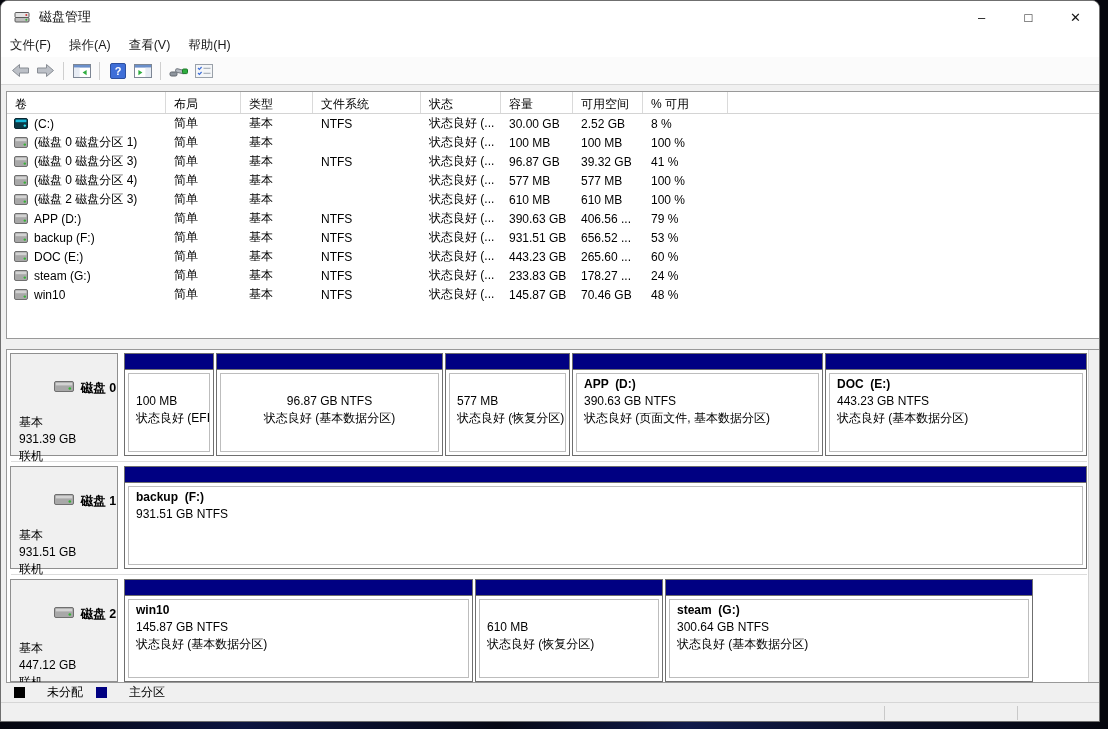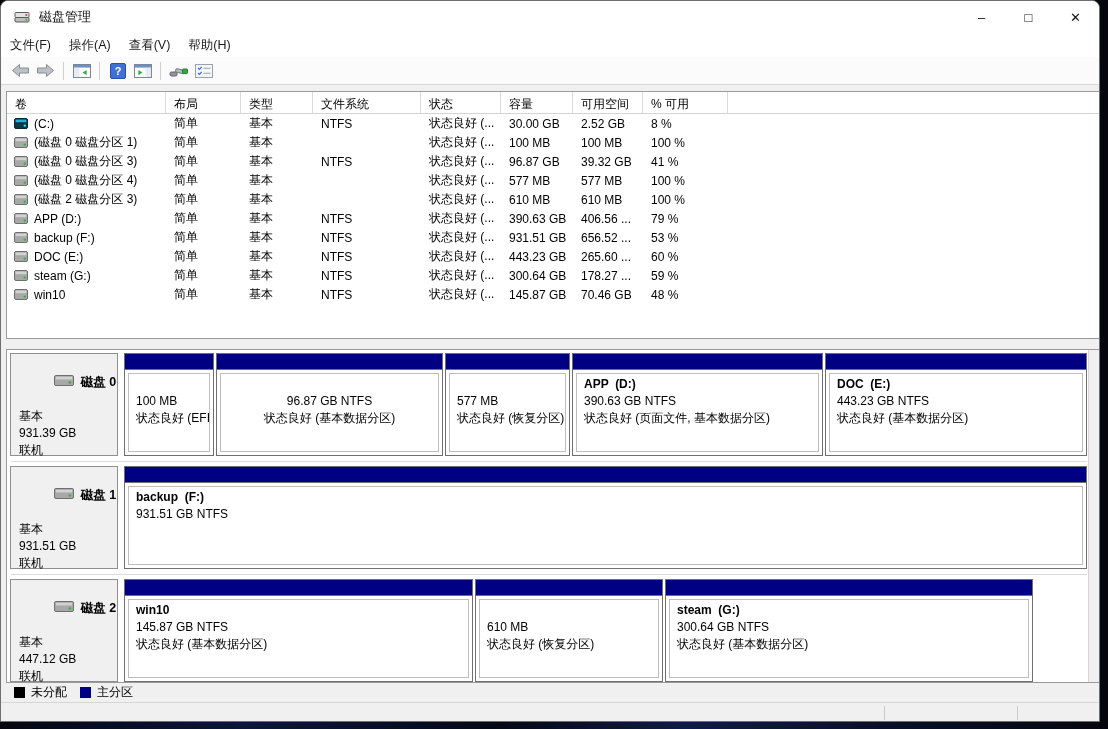--- a/index.html
+++ b/index.html
@@ -54,37 +54,37 @@
   .bottom-pane{
     position:absolute;left:5px;top:348px;width:1097px;height:334px;
     background:#fff;border:1px solid #999;box-sizing:border-box;overflow:hidden;
   }
   .vscroll{position:absolute;top:0;right:0;width:13px;height:100%;background:#f0f0f0;border-left:1px solid #d4d4d4}
   .gview{position:absolute;left:0;top:0;right:13px;bottom:0;padding:3px 0 0 2px}
   .disk-row{display:flex;height:103px;margin-left:1px}
   .disk-sep{height:1px;background:#dcdcdc;margin:5px 2px 4px 2px}
   .disk-label{
     width:108px;flex:0 0 auto;border:1px solid #8f8f8f;background:#f0f0f0;
-    box-sizing:border-box;padding:7px 0 0 8px;margin-right:6px;
+    box-sizing:border-box;padding:13px 0 0 8px;margin-right:6px;
   }
   .dl-head{display:flex;align-items:center;gap:7px;font-size:12.5px;font-weight:bold;color:#000;margin-bottom:5px;white-space:pre}
   .dl-line{font-size:12px;color:#000;line-height:17px;white-space:pre}
   .disk-strip{display:flex;gap:2px}
   .part{box-sizing:border-box;border:1px solid #6f6f6f;background:#fff;display:flex;flex-direction:column;flex:0 0 auto}
   .band{height:15px;background:#000082;border-bottom:1px solid #6f6f6f}
   .pbody{flex:1;position:relative}
   .pinner{position:absolute;left:3px;right:3px;top:3px;bottom:3px;border:1px solid #bdbdbd;padding:2px 7px;overflow:hidden}
   .pname{font-size:12px;font-weight:bold;line-height:17px;height:17px;color:#000;white-space:pre}
   .psize,.pstatus{font-size:12px;line-height:17px;color:#000;white-space:pre}
   
   .legendbar{
     position:absolute;left:5px;top:682px;width:1097px;height:19px;background:#f0f0f0;
     display:flex;align-items:center;gap:13px;padding-left:8px;box-sizing:border-box;
   }
-  .leg{display:flex;align-items:center;gap:6px;font-size:12px;color:#000;white-space:pre}
+  .leg{display:flex;align-items:center;gap:22px;font-size:12px;color:#000;white-space:pre}
   .swatch{width:11px;height:11px;flex:0 0 auto}
   .statusbar{position:absolute;left:0;top:701px;width:1106px;height:20px;background:#f0f0f0;border-top:1px solid #d6d6d6}
   .sb-sep{position:absolute;top:3px;width:1px;height:14px;background:#c9c9c9}
 </style>
 </head>
 <body>
 
 <div class="window">
 
   <div class="titlebar">
@@ -346,23 +346,23 @@
           <rect class="top" x="1.6" y="1.6" width="10.8" height="2.6"></rect>
           <circle class="led" cx="10.8" cy="7.6" r="1.2"></circle>
         </svg>
       </span>
       <span>steam (G:)</span>
     </div>
     <div class="cell c1">简单</div>
     <div class="cell c2">基本</div>
     <div class="cell c3">NTFS</div>
     <div class="cell c4">状态良好 (...</div>
-    <div class="cell c5">300.64 GB</div>
+    <div class="cell c5">233.83 GB</div>
     <div class="cell c6">178.27 ...</div>
-    <div class="cell c7">59 %</div>
+    <div class="cell c7">24 %</div>
   </div>
 
   <div class="vrow">
     <div class="cell c0 c-vol">
       <span class="vicon">
         <svg width="14" height="11" viewBox="0 0 14 11">
           <rect class="body" x="0.5" y="0.5" width="13" height="10" rx="1.5"></rect>
           <rect class="top" x="1.6" y="1.6" width="10.8" height="2.6"></rect>
           <circle class="led" cx="10.8" cy="7.6" r="1.2"></circle>
         </svg>

